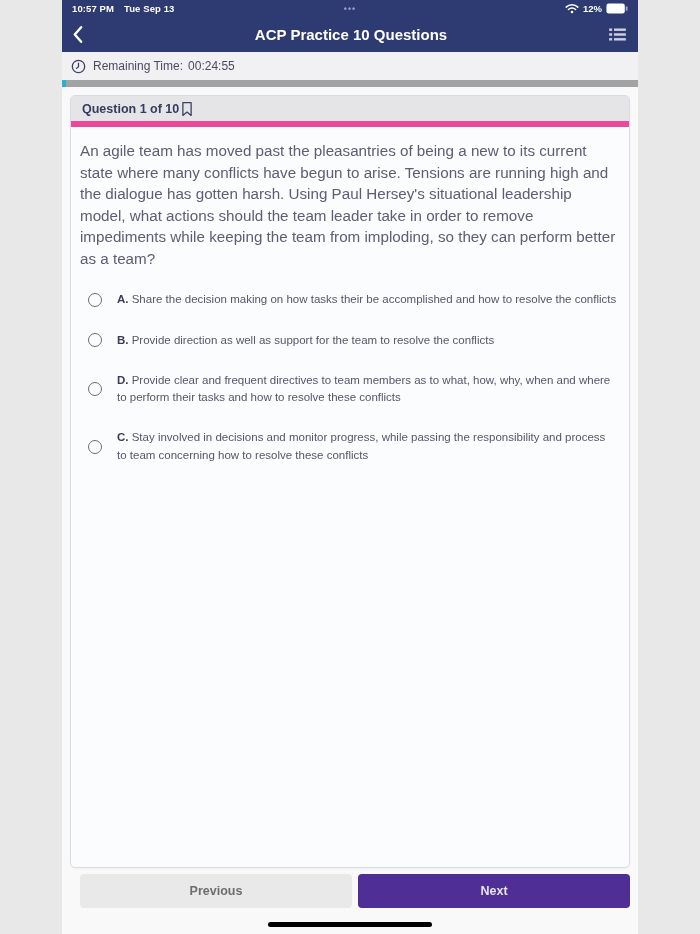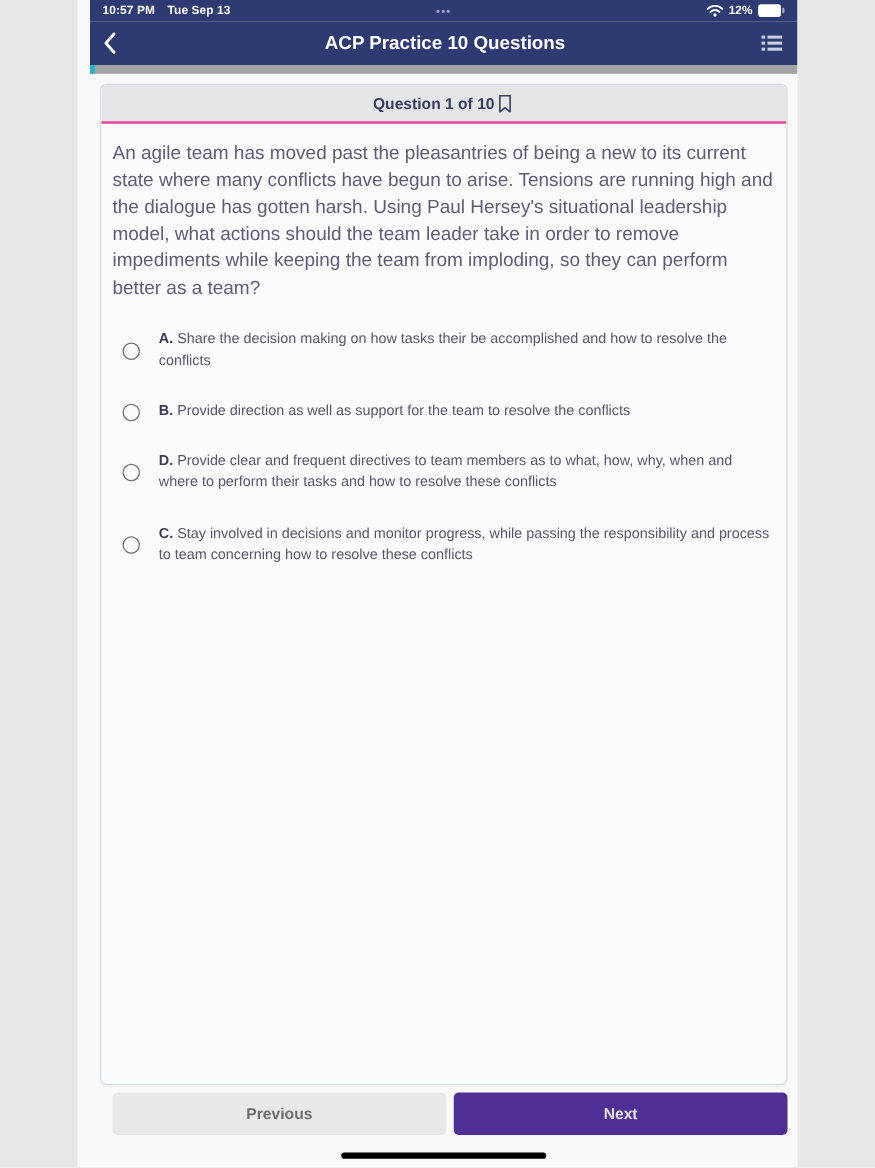--- a/index.html
+++ b/index.html
@@ -1,21 +1,21 @@
 <!DOCTYPE html>
 <html><head>
 <meta charset="utf-8">
 <style>
   * { margin:0; padding:0; box-sizing:border-box; }
   html,body { background:#e8e8e8; }
   .screen {
     width:576px; height:934px; position:relative; margin:0 auto;
     background:#f9f9fa; overflow:hidden;
     font-family:"Liberation Sans", sans-serif;
-    display:flex; flex-direction:column;padding-left:10px;
+    display:flex; flex-direction:column;
   }
   
   .status-bar {
     height:17px; background:#2e3a72; color:#fff;
     display:flex; align-items:center; justify-content:space-between;
     padding:0 10px; position:relative; flex:none;
   }
   .status-left { display:flex; gap:10px; font-size:9.5px; font-weight:bold; letter-spacing:.1px; }
   .status-center {
     position:absolute; left:0; right:0; text-align:center;
@@ -41,22 +41,22 @@
   .progress-fill { height:100%; background:#2cb1c6; width:0.7%; }
   
   .card {
     margin:8px 8px 0; background:#fbfcfd;
     border:1px solid #d9dbe0; border-radius:5px;
     flex:1; display:flex; flex-direction:column; overflow:hidden;
     box-shadow:0 1px 2px rgba(0,0,0,0.04);
   }
   .card-header {
     height:31px; background:#e5e5e7; flex:none;
-    display:flex; align-items:center; justify-content:center;
-    padding:0 11px; border-bottom:2px solid #ec4899;
+    display:flex; align-items:center; justify-content:flex-start;
+    padding:0 11px; border-bottom:6px solid #ec4899;
   }
   .card-header-title { font-size:12.5px; font-weight:bold; color:#363a5e; }
   .bookmark-btn { display:flex; align-items:center; cursor:pointer; padding:2px; }
   .question-text {
     padding:13px 9px 12px; font-size:15.2px; line-height:1.42;
     color:#5d5d75;
   }
   .options { padding:10px 12px 0 17px; }
   .option { display:flex; align-items:center; margin-bottom:23px; cursor:pointer; }
   .radio {
@@ -123,20 +123,30 @@
           <rect x="5.2" y="0.5" width="12.8" height="2.6" fill="#ccd0e2"></rect>
           <rect x="0" y="5.7" width="3.2" height="2.6" fill="#ccd0e2"></rect>
           <rect x="5.2" y="5.7" width="12.8" height="2.6" fill="#ccd0e2"></rect>
           <rect x="0" y="10.9" width="3.2" height="2.6" fill="#ccd0e2"></rect>
           <rect x="5.2" y="10.9" width="12.8" height="2.6" fill="#ccd0e2"></rect>
         </svg>
       </span>
     </div>
   </div>
 
+  <div class="timer-row">
+    <span>
+      <svg width="15" height="15" viewBox="0 0 16 16">
+        <circle cx="8" cy="8" r="6.6" stroke="#3c4166" stroke-width="1.4" fill="none"></circle>
+        <path d="M8 4.4 V8.2 L5.9 10" stroke="#3c4166" stroke-width="1.4" fill="none" stroke-linecap="round" stroke-linejoin="round"></path>
+      </svg>
+    </span>
+    <span>Remaining Time:</span>
+    <span style="margin-left:-2px;">00:24:55</span>
+  </div>
 
   <div class="progress-track">
     <div class="progress-fill" style="width: 0.7%; background: rgb(44, 177, 198);"></div>
   </div>
 
   <div class="card">
     <div class="card-header">
       <span class="card-header-title">Question 1 of 10</span>
       <span class="bookmark-btn">
         <svg width="12" height="16" viewBox="0 0 14 18">

